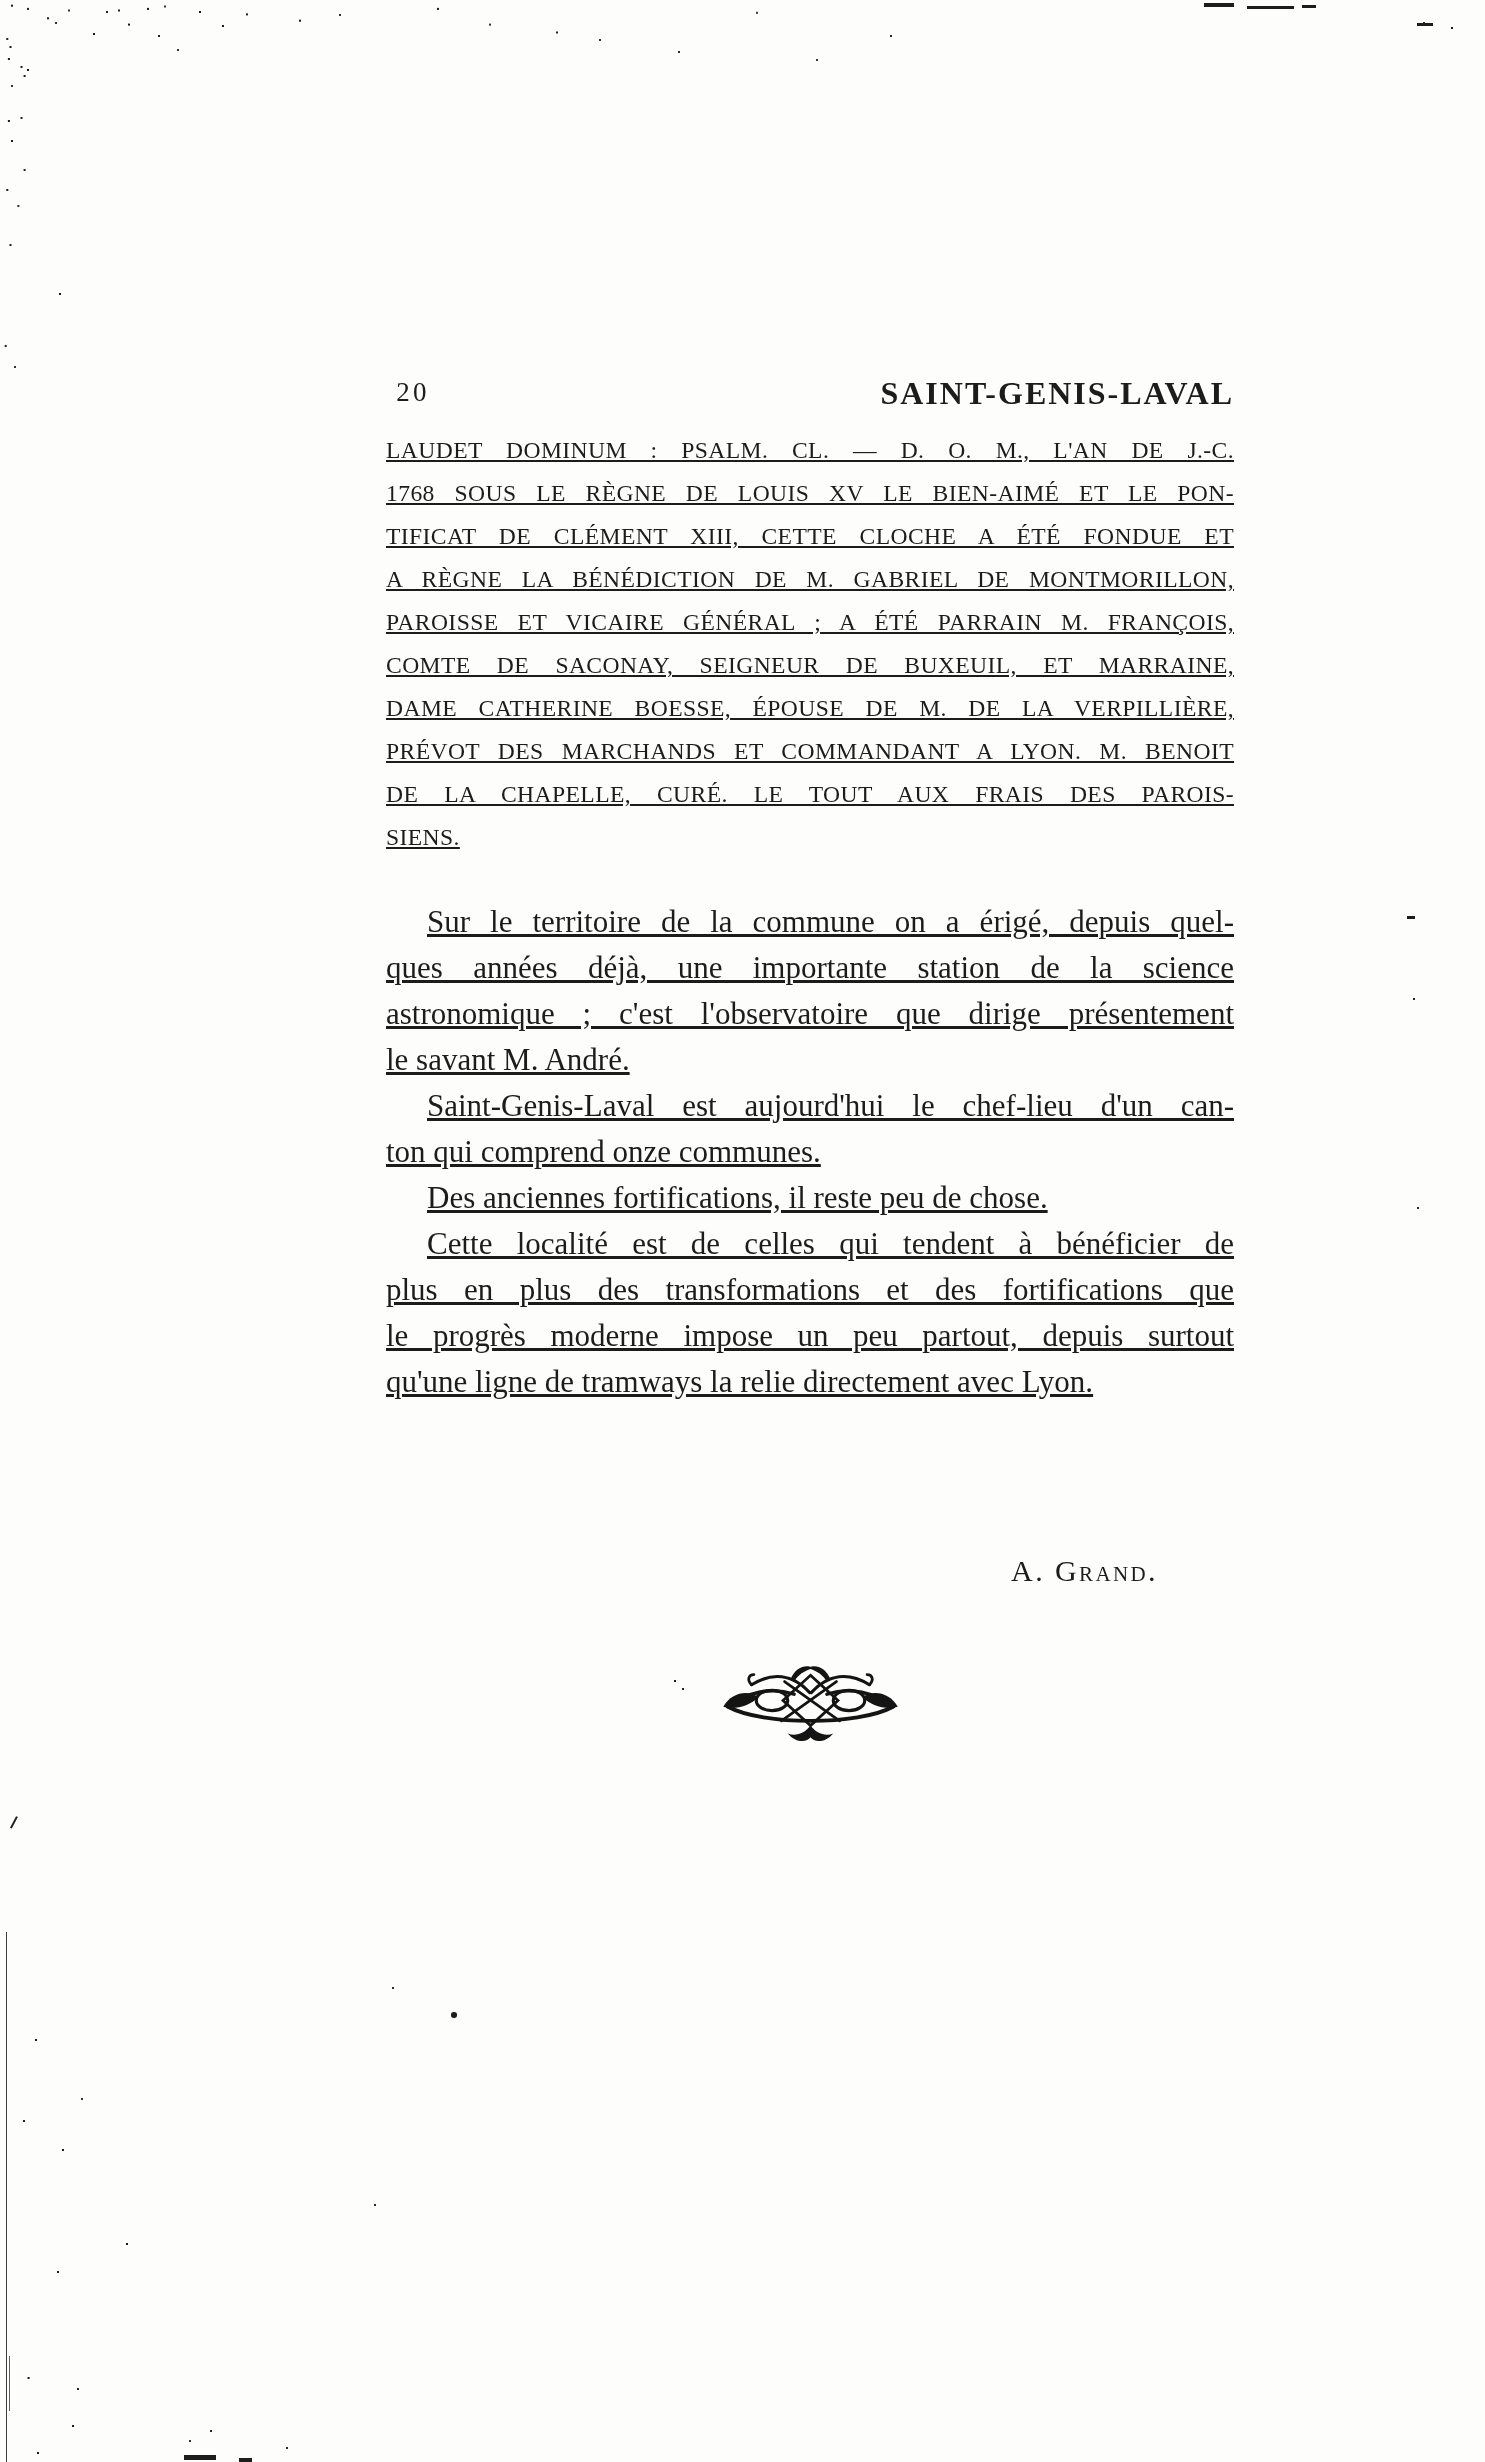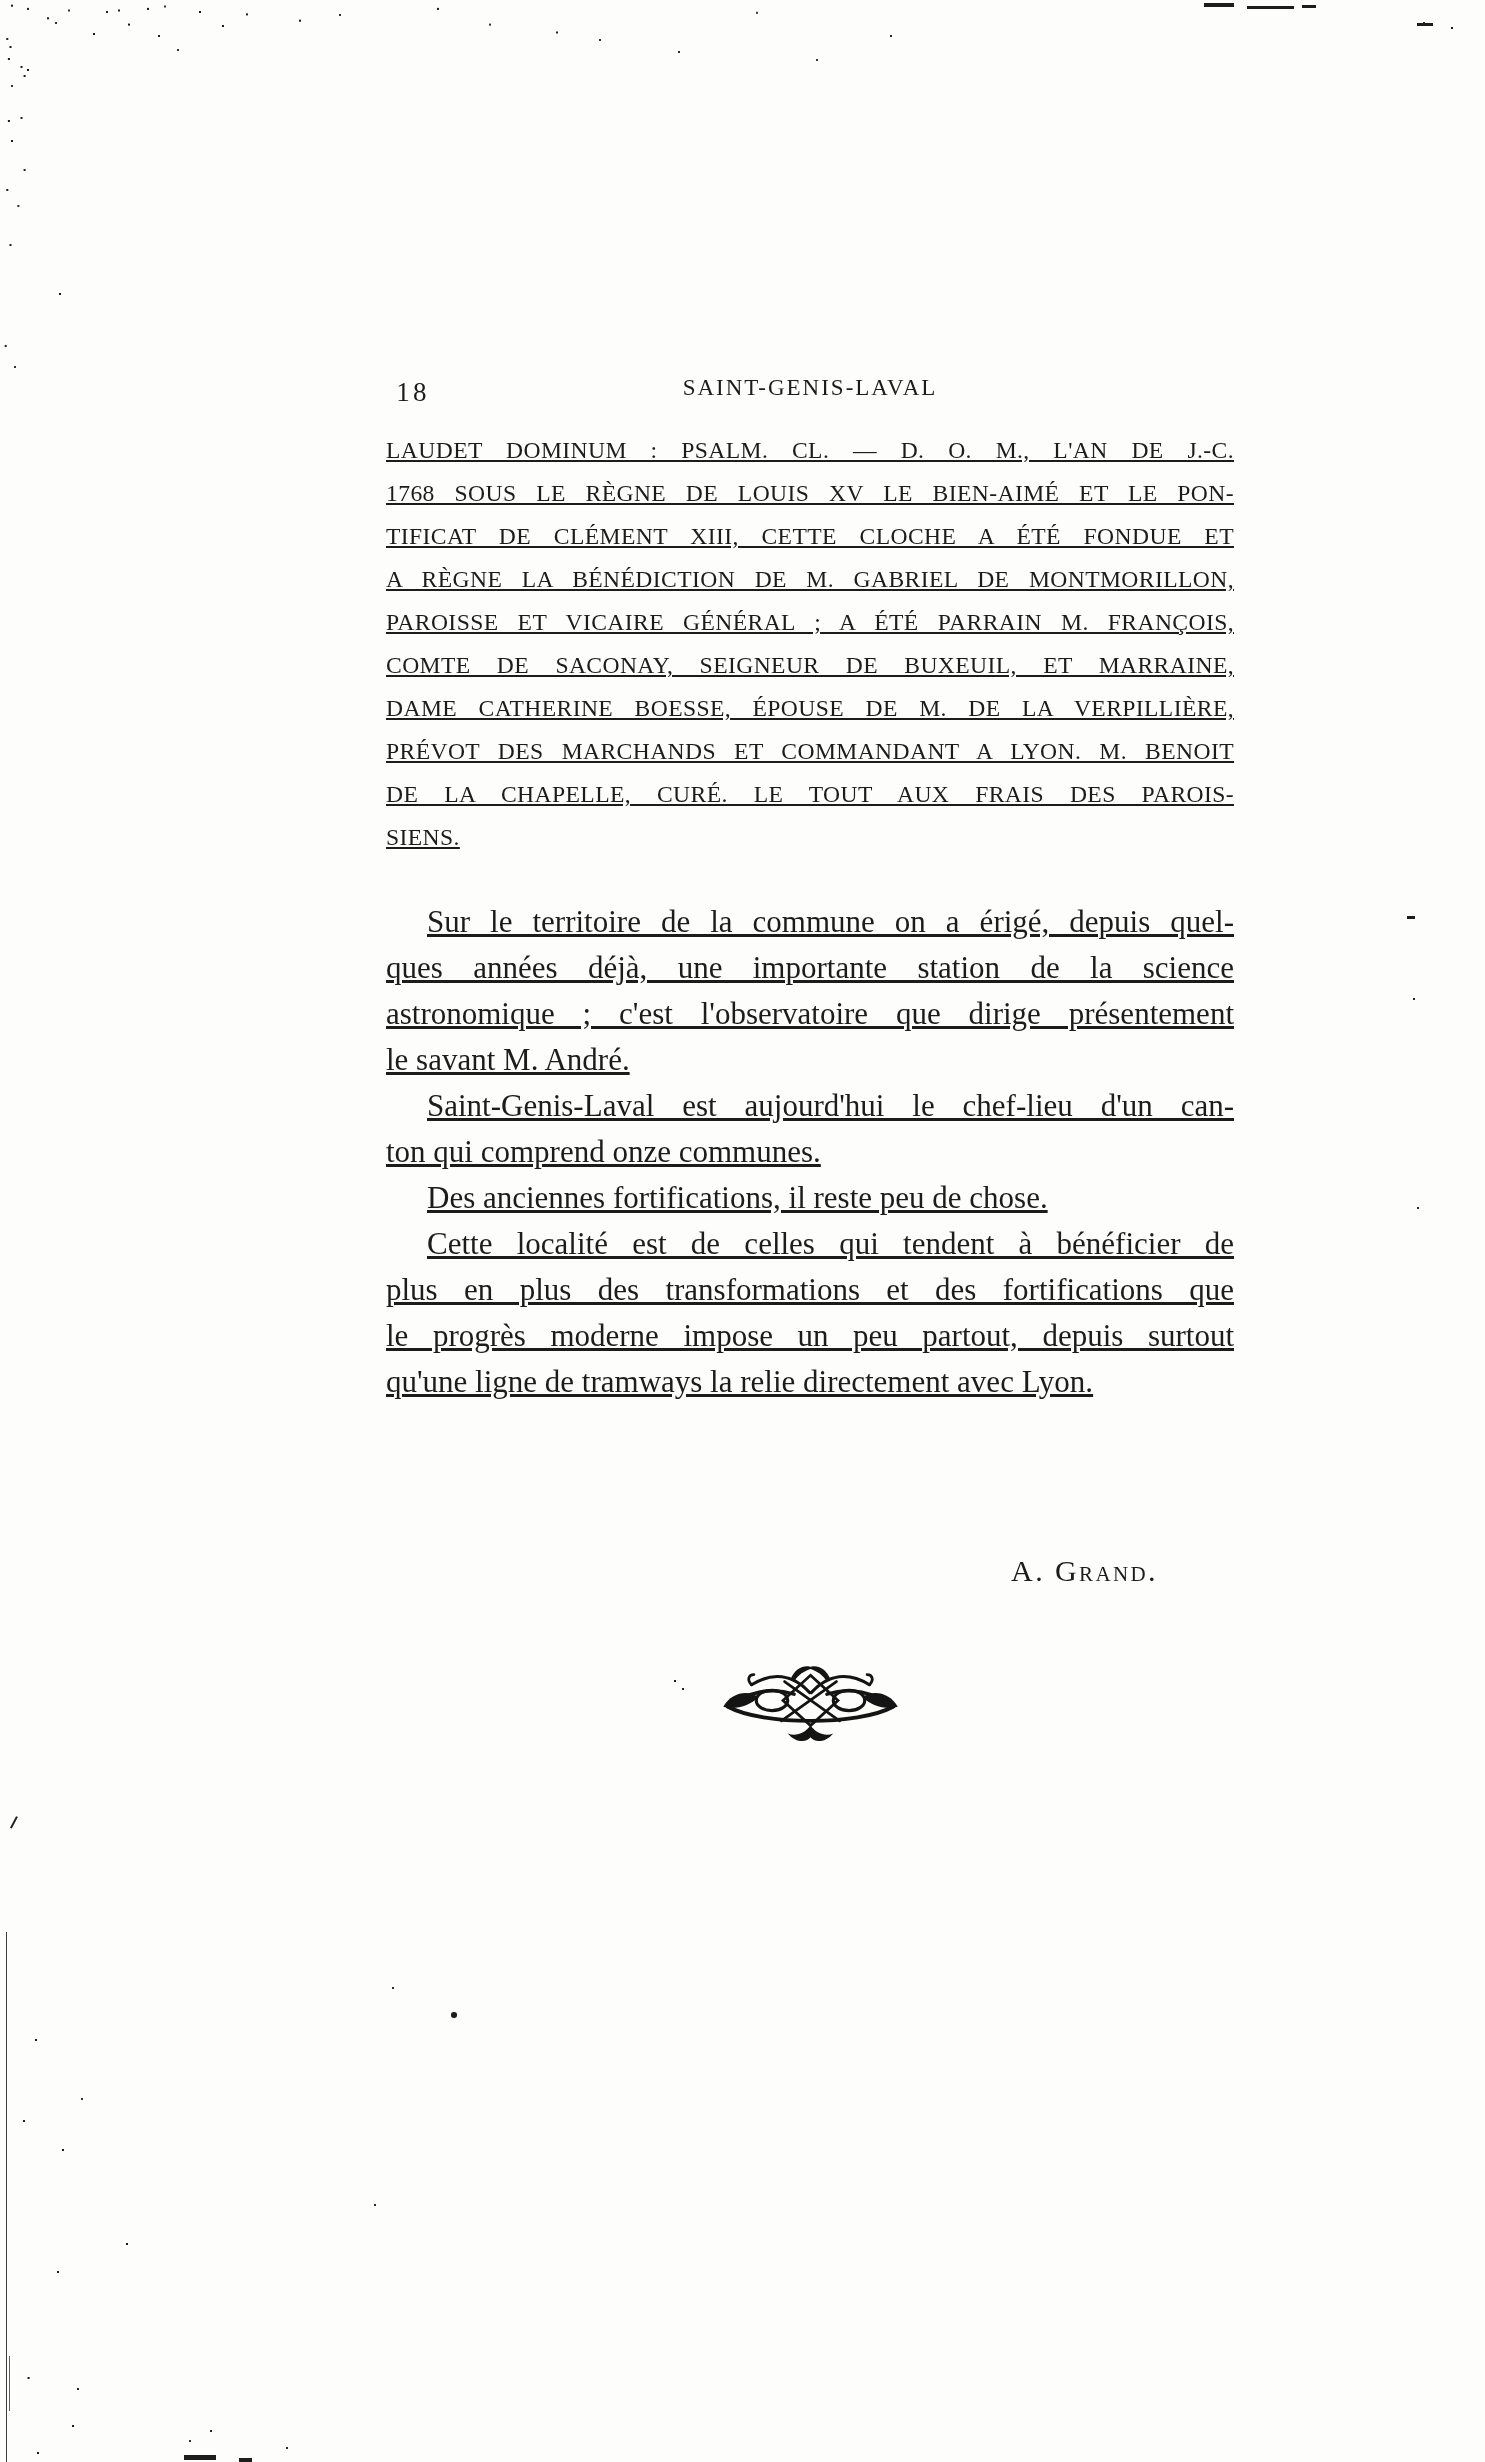--- a/index.html
+++ b/index.html
@@ -4,21 +4,21 @@
 <style>
   :root { --ink:#1c1c1c; --paper:#fdfdfc; }
   html,body { margin:0; padding:0; }
   body {
     width:1485px; height:2462px; position:relative; overflow:hidden;
     background:var(--paper); color:var(--ink);
     font-family:"Liberation Serif","DejaVu Serif",serif;
   }
   .page-header { position:absolute; left:386px; top:375px; width:848px; height:36px; }
   .pagenum { position:absolute; left:10.2px; top:1.6px; font-size:27px; letter-spacing:3.2px; }
-  .runtitle { display:block; text-align:center; font-size:23px; letter-spacing:2px; }
+  .runtitle { display:block; text-align:right; font-size:32px; letter-spacing:2px;font-weight:bold; }
 
   .inscription {
     position:absolute; left:386px; top:429px; width:848px;
     font-size:23.6px; line-height:43px; letter-spacing:0.4px;
   }
   .bodytext {
     position:absolute; left:386px; top:899px; width:848px;
     font-size:31px; line-height:46px;
   }
   .line { text-align:justify; text-align-last:justify;text-decoration:underline; }
@@ -65,21 +65,21 @@
       392px 1987px #2a2a2a, 35px 2039px #1a1a1a, 23px 2120px #222, 81px 2098px #333,
       62px 2149px #1a1a1a, 57px 2271px #222, 126px 2243px #1a1a1a, 374px 2204px #2a2a2a,
       210px 2430px #222, 286px 2447px #2a2a2a, 27.6px 2377px #1a1a1a, 77px 2388px #222,
       72px 2425px #1a1a1a, 189px 2440px #333, 37px 2452px #1a1a1a;
   }
 </style>
 </head>
 <body>
 
 <div class="page-header">
-  <span class="pagenum">18</span>
+  <span class="pagenum">20</span>
   <span class="runtitle">SAINT-GENIS-LAVAL</span>
 </div>
 
 <div class="inscription">
     <div class="line">LAUDET DOMINUM : PSALM. CL. — D. O. M., L'AN DE J.-C.</div>
     <div class="line">1768 SOUS LE RÈGNE DE LOUIS XV LE BIEN-AIMÉ ET LE PON-</div>
     <div class="line">TIFICAT DE CLÉMENT XIII, CETTE CLOCHE A ÉTÉ FONDUE ET</div>
     <div class="line">A RÈGNE LA BÉNÉDICTION DE M. GABRIEL DE MONTMORILLON,</div>
     <div class="line">PAROISSE ET VICAIRE GÉNÉRAL ; A ÉTÉ PARRAIN M. FRANÇOIS,</div>
     <div class="line">COMTE DE SACONAY, SEIGNEUR DE BUXEUIL, ET MARRAINE,</div>

